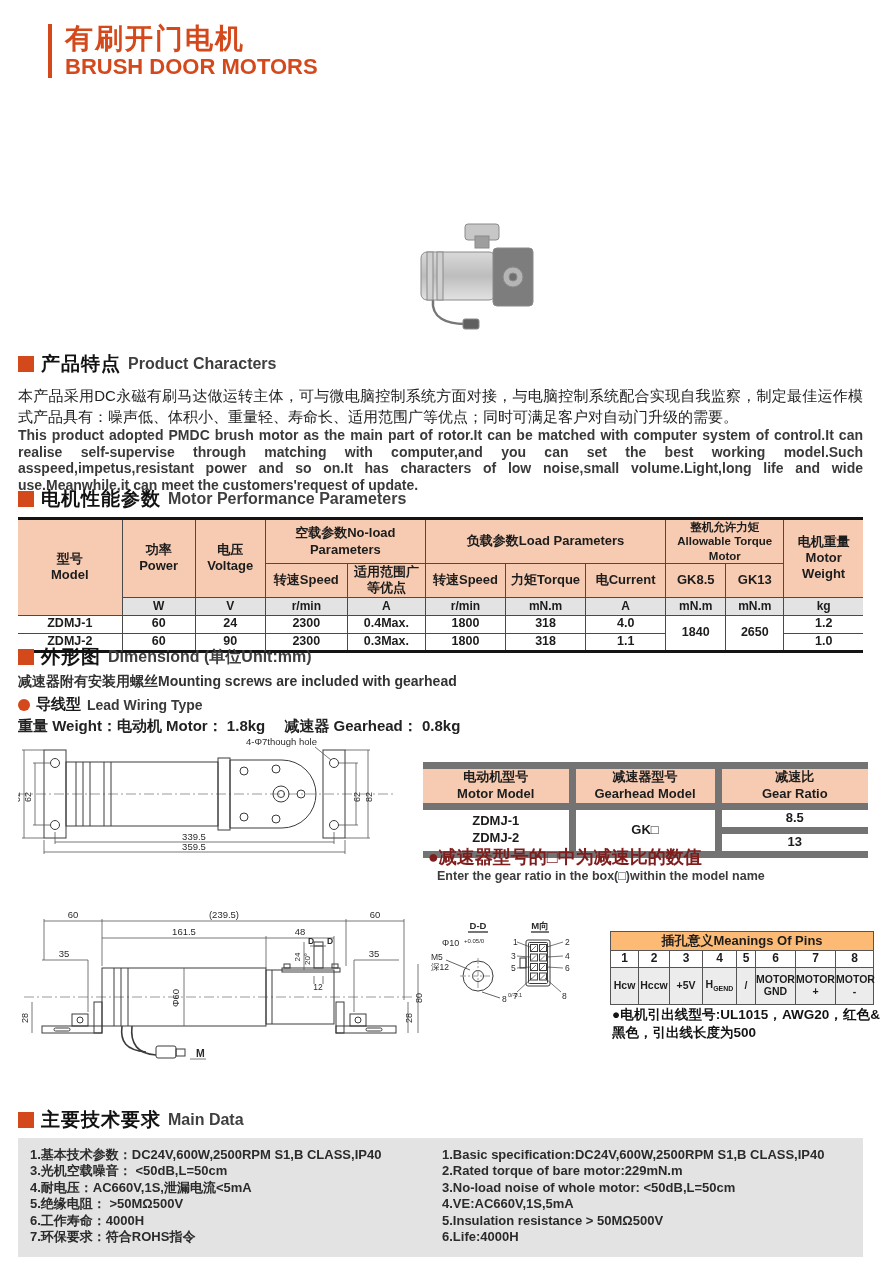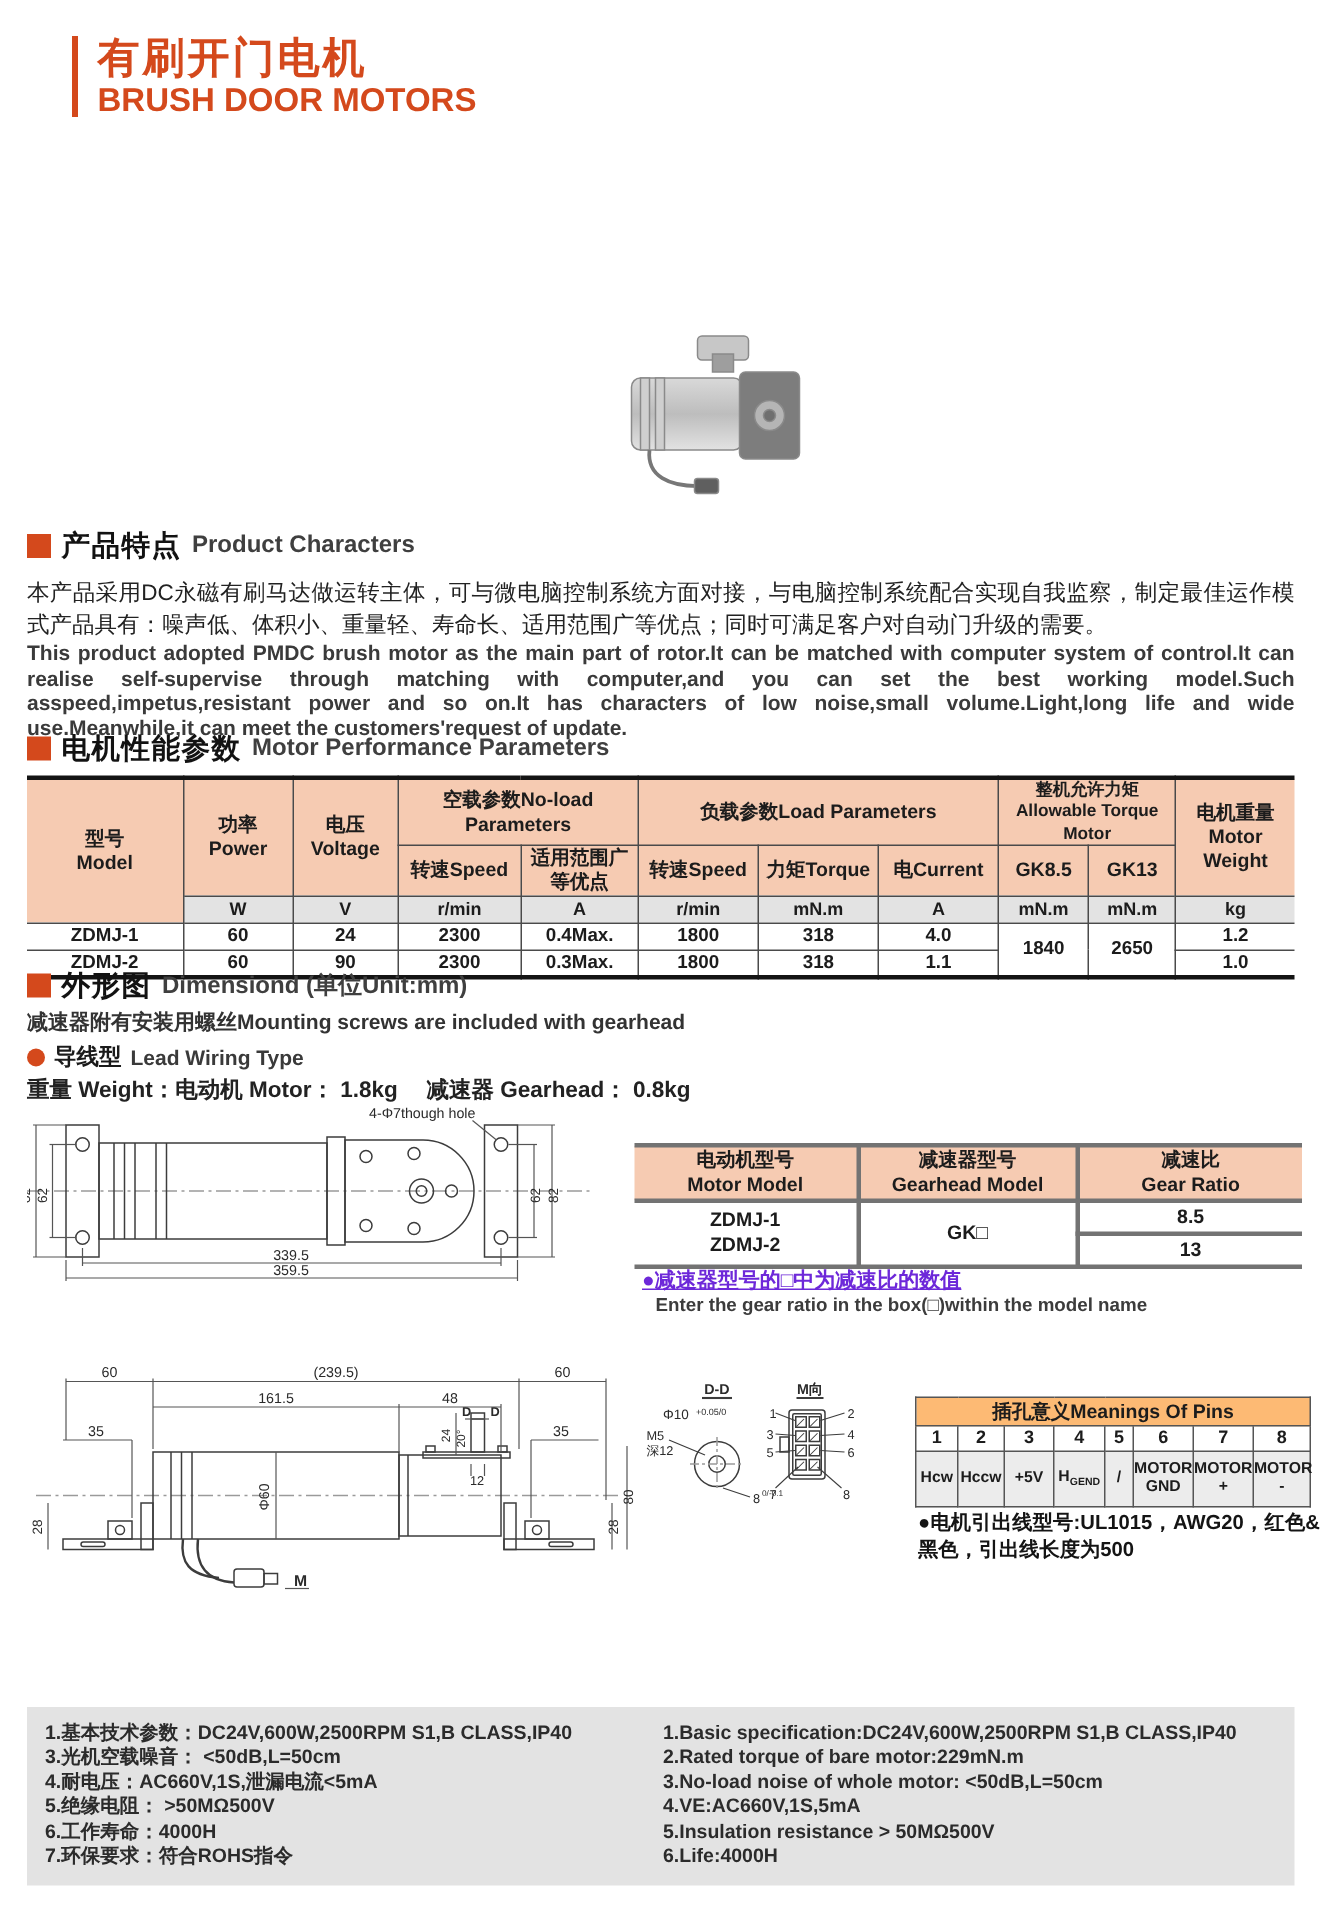--- a/index.html
+++ b/index.html
@@ -41,25 +41,25 @@
   .perf .gray{background:#e3e3e3;font-weight:600;font-size:12px;}
   .perf .data{font-weight:600;font-size:12.5px;background:#fff;}
   .perf .small{font-size:11.5px;}
   .bl0{border-left:none !important;}
   .br0{border-right:none !important;}
 
   
   .gear{position:absolute;left:423px;top:762px;width:445px;table-layout:fixed;
         border-top:2px solid #141414;border-bottom:3px solid #141414;
         font-size:13px;text-align:center;color:#1c1c1c;}
-  .gear td{border:3px solid #737373;padding:0;white-space:pre-line;line-height:1.3;}
+  .gear td{border:7px solid #737373;padding:0;white-space:pre-line;line-height:1.3;}
   .gear .peach{background:#f6cbb2;font-weight:bold;}
   .gear .data{font-weight:600;background:#fff;}
   .gear-note{position:absolute;left:428px;top:845px;}
-  .gear-note .zh{font-size:14px;font-weight:bold;color:#6d28d9;text-decoration:underline;}
+  .gear-note .zh{font-size:18px;font-weight:bold;color:#7f1d1d;}
   .gear-note .en{font-size:12.5px;font-weight:bold;color:#3c3c3c;margin-left:9px;}
 
   
   .pins{position:absolute;left:610px;top:931px;width:263px;table-layout:fixed;
         font-size:12px;text-align:center;color:#1c1c1c;}
   .pins td{border:1px solid #555;padding:0;line-height:1.1;}
   .pins .peach{background:#fdba74;font-weight:bold;font-size:13px;height:18px;}
   .pins .num{height:16px;font-weight:bold;background:#fff;}
   .pins .mean{height:36px;background:#ececec;font-weight:bold;font-size:10.5px;white-space:pre-line;}
   .pins sub{font-size:7px;}
@@ -476,20 +476,25 @@
 GND</span></td>
       <td class="mean"><span>MOTOR
 +</span></td>
       <td class="mean"><span>MOTOR
 -</span></td>
     </tr>
   </tbody>
     </table>
   <div class="wire-note">●电机引出线型号:UL1015，AWG20，红色&amp;黑色，引出线长度为500</div>
 
+  <div class="sec" style="top:1108px">
+    <span class="sq"></span>
+    <span class="zh">主要技术要求</span>
+    <span class="en">Main Data</span>
+  </div>
   <div class="main-box"></div>
   <div class="md-col md-left">
     <div>1.基本技术参数：DC24V,600W,2500RPM S1,B CLASS,IP40</div>
     <div>3.光机空载噪音： &lt;50dB,L=50cm</div>
     <div>4.耐电压：AC660V,1S,泄漏电流&lt;5mA</div>
     <div>5.绝缘电阻： &gt;50MΩ500V</div>
     <div>6.工作寿命：4000H</div>
     <div>7.环保要求：符合ROHS指令</div>
   </div>
   <div class="md-col md-right">

